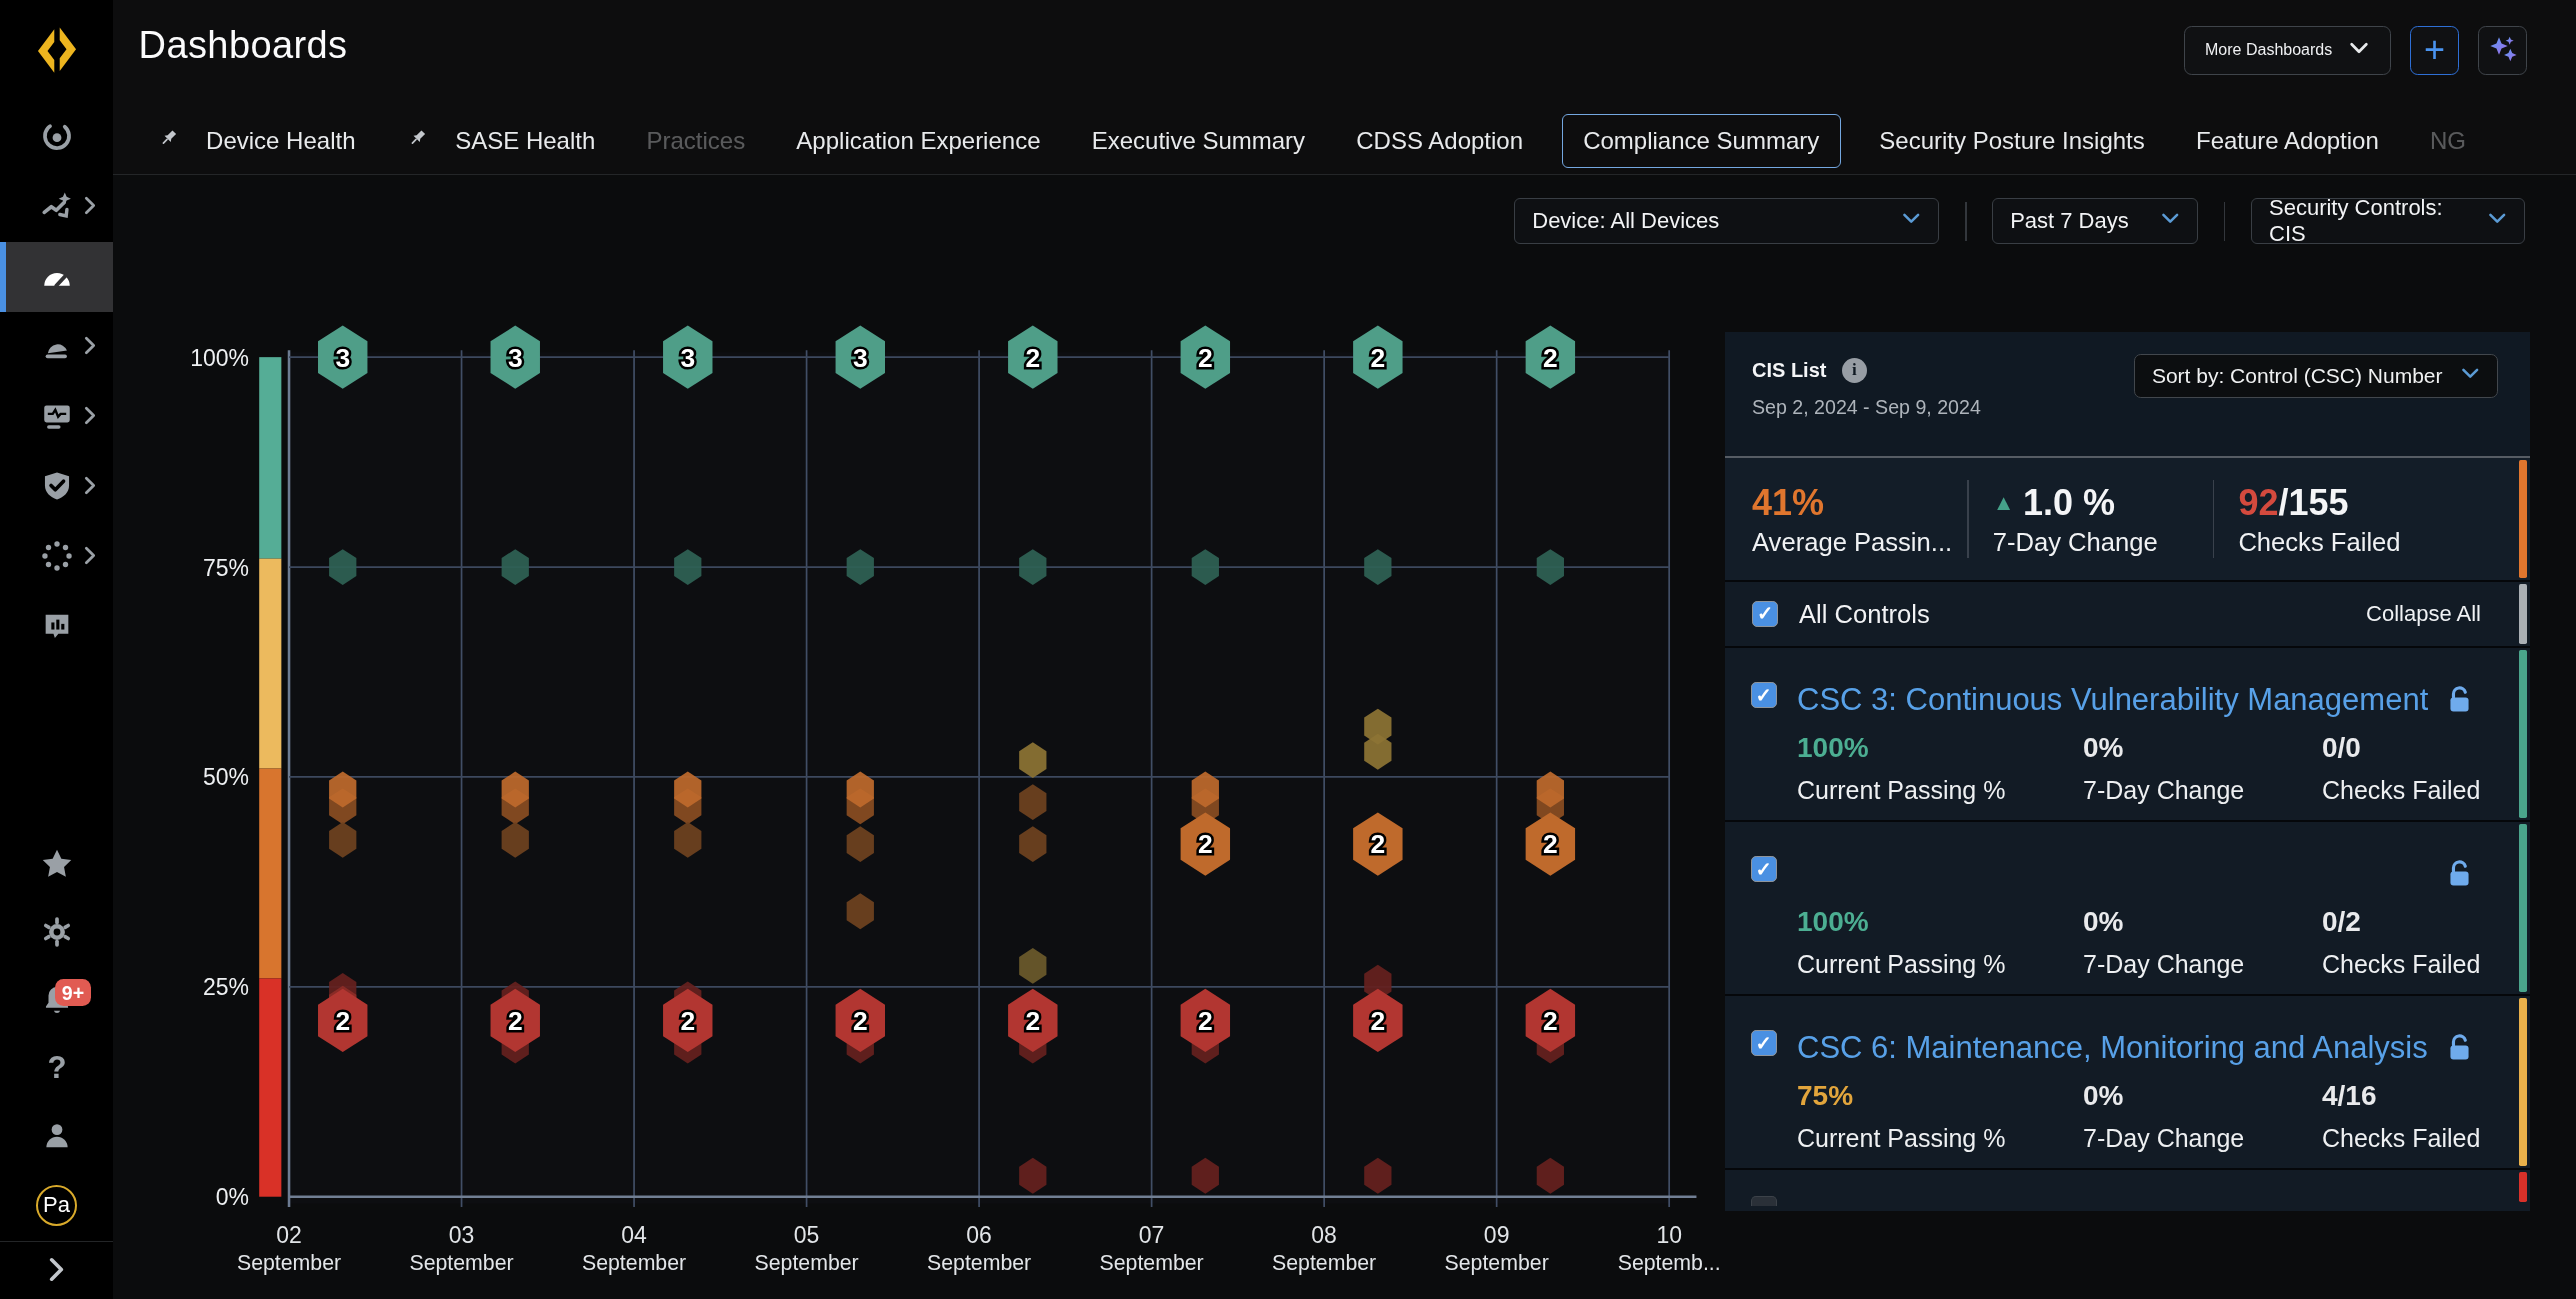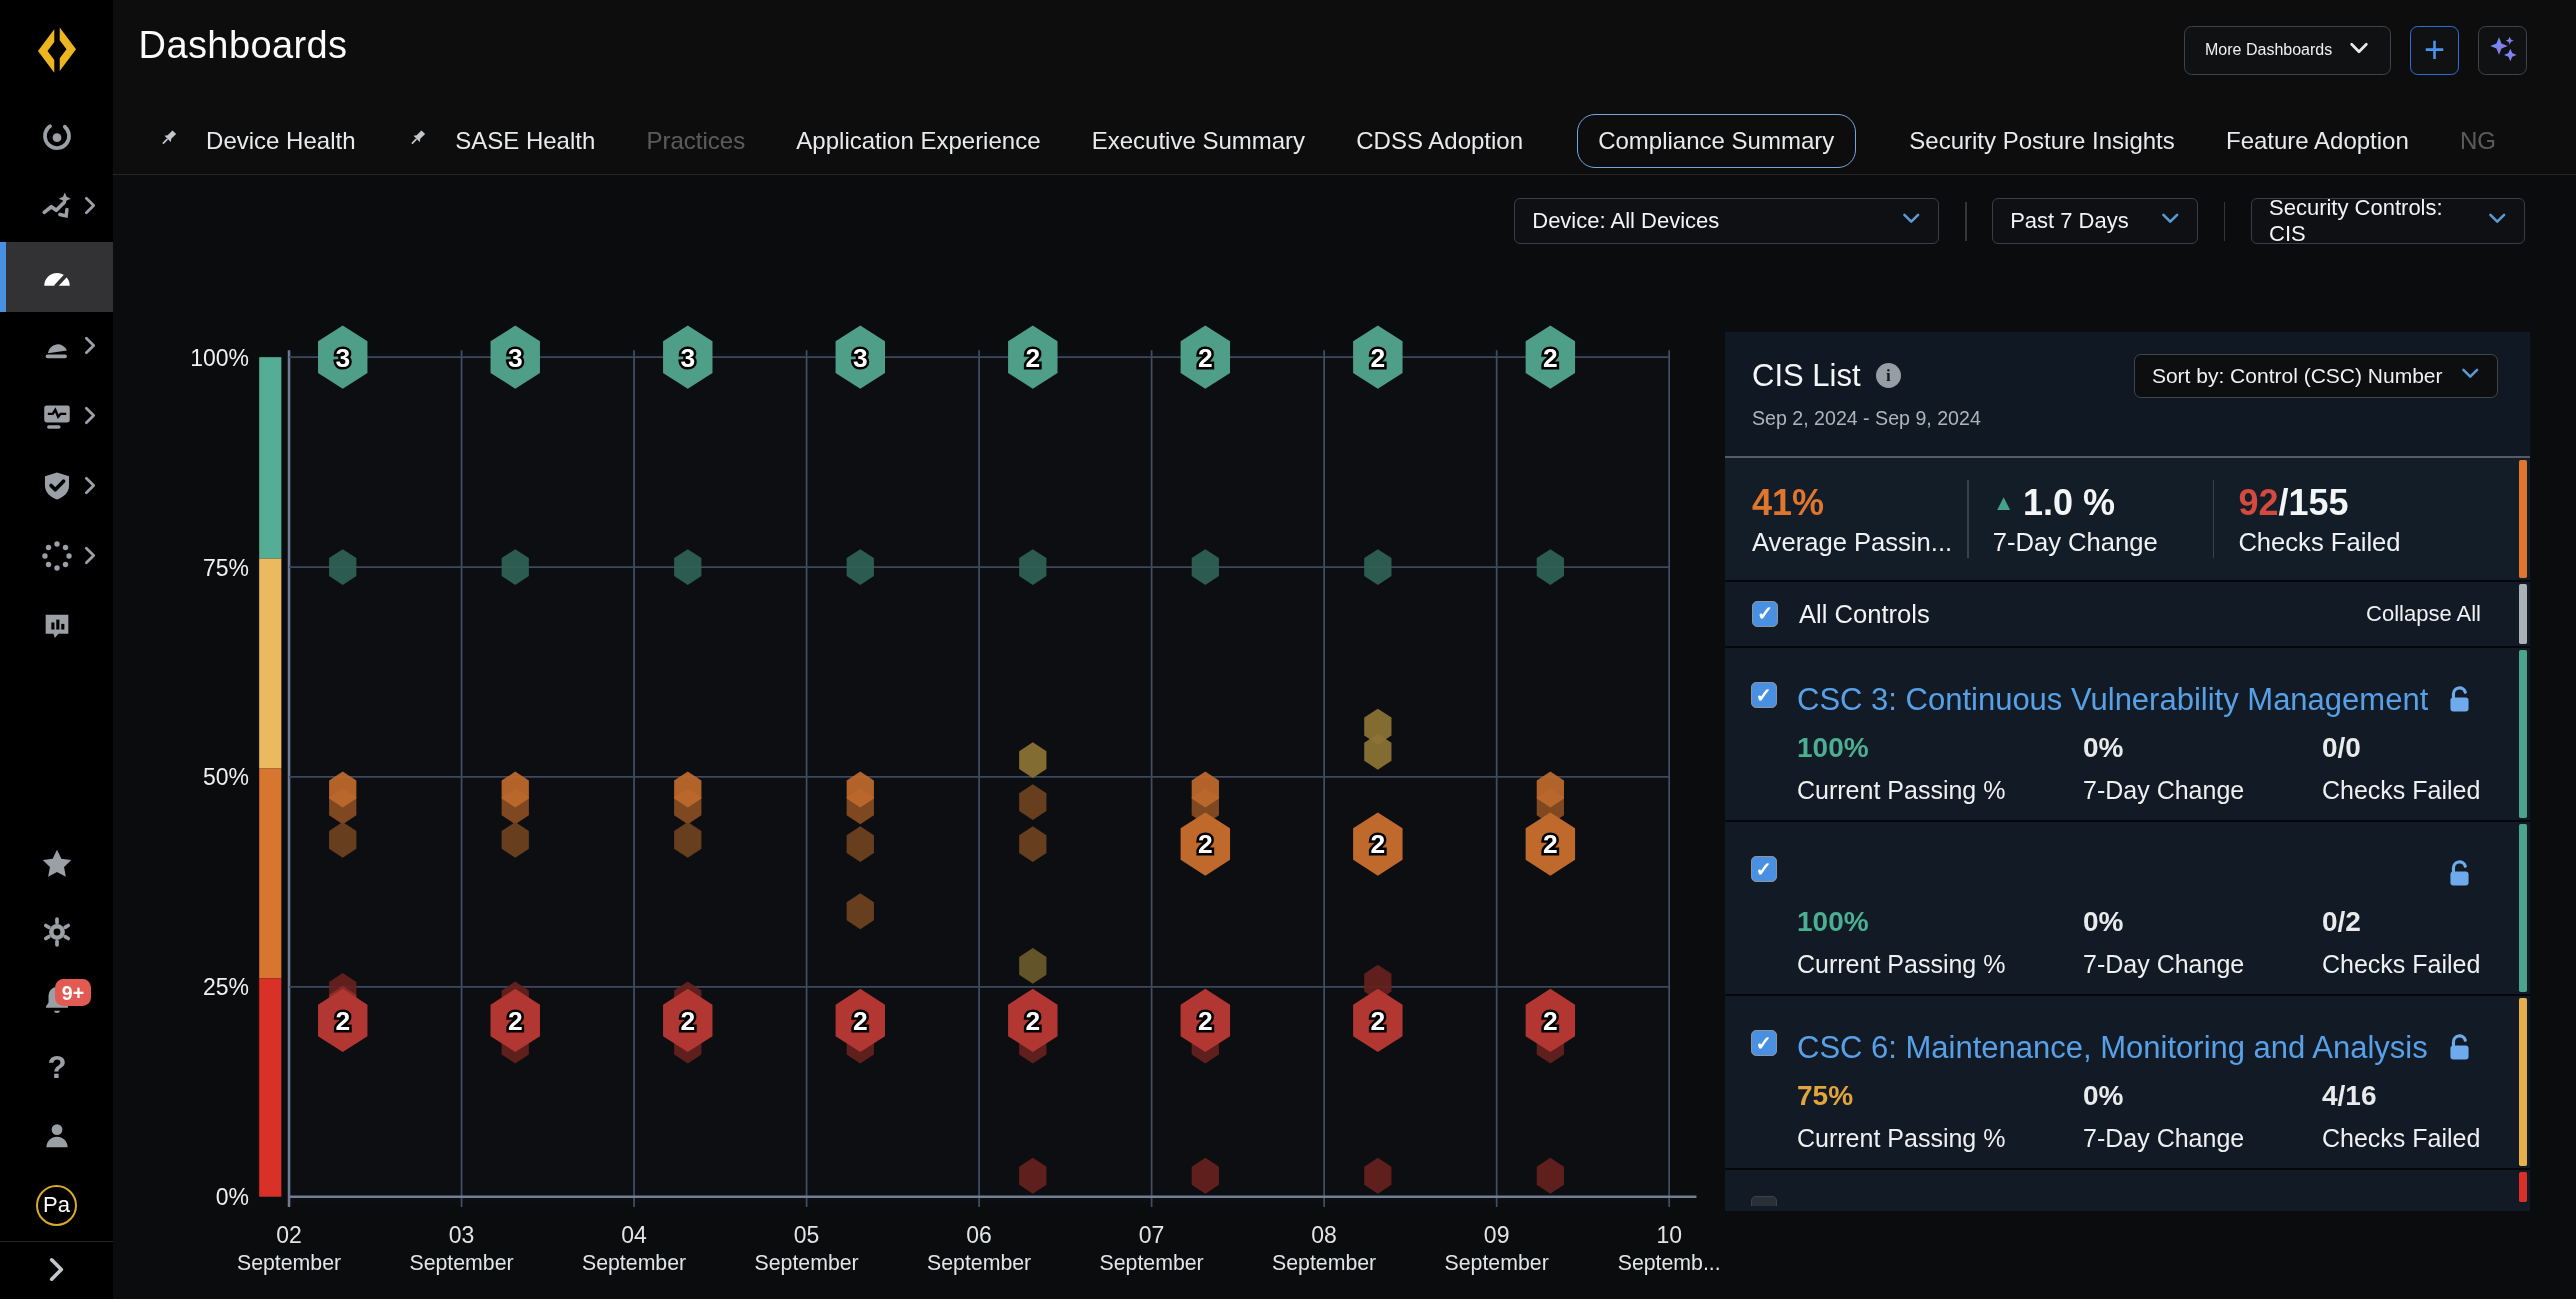--- a/index.html
+++ b/index.html
@@ -25,38 +25,38 @@
   .top-actions{position:absolute;right:49px;top:25.6px;display:flex;gap:19px;align-items:center}
   .btn{display:flex;align-items:center;justify-content:center;background:#101113;border:1.7px solid #3f444a;border-radius:7.7px;color:#f0f1f3;cursor:pointer;font-family:inherit}
   .btn-more{height:49px;padding:0 20.5px;font-size:16px;gap:15.3px}
   .btn-sq{width:49px;height:49px}
   .btn-add{border-color:#2e6fd6;color:#4a94f0;font-size:36px;font-weight:400;line-height:0}
 
   
   .tabs{position:absolute;left:113px;top:107px;right:0;height:68px;background:#0d0d0e;border-bottom:1.7px solid #242628;display:flex;align-items:center;padding-left:19px;overflow:hidden;white-space:nowrap}
   .tab{display:inline-flex;align-items:center;gap:28px;font-size:24px;color:#e8eaec;margin:0 25.6px;cursor:pointer;flex:none}
   .tab.dim{opacity:.35}
-  .tab.active{border:1.7px solid #74a7e0;border-radius:18px;padding:12px 20.5px;margin:0 28px}
+  .tab.active{border:1.7px solid #74a7e0;border-radius:6px;padding:12px 20.5px;margin:0 13px}
 
   
   .filters{position:absolute;top:198px;right:51px;display:flex;align-items:center;z-index:3}
   .dropdown{height:46px;background:#0e1013;border:1.7px solid #393e44;border-radius:6px;display:flex;align-items:center;justify-content:space-between;padding:0 17px;font-size:22px;color:#f2f3f5;cursor:pointer;gap:17px}
   .dd-device{width:425px}
   .dd-time{width:206px}
   .dd-sec{width:274px}
   .vsep{width:1.7px;height:39px;background:#33373c;margin:0 25.6px}
 
   
   #chart{position:absolute;left:0;top:0;z-index:1}
 
   
   .panel{position:absolute;left:1725px;top:332px;width:805px;height:879px;background:#121b25;z-index:4;overflow:hidden}
   .p-head{position:relative;height:124px;background:#101923;padding:25.6px 0 0 27px}
   .p-title-row{display:flex;align-items:center;gap:15.3px}
-  .p-title{font-size:31px;font-weight:normal;color:#f4f5f7}
+  .p-title{font-size:20px;font-weight:bold;color:#f4f5f7}
   .info-dot{width:25px;height:25px;border-radius:50%;background:#979da4;color:#101923;font-size:17px;font-weight:bold;display:flex;align-items:center;justify-content:center;font-family:"Liberation Serif",serif}
   .sort-btn{position:absolute;right:32px;top:22px;height:44px;background:#0c0e10;border:1.7px solid #42474d;border-radius:6.8px;display:flex;align-items:center;gap:17px;padding:0 17px;font-size:21px;color:#f0f1f2;cursor:pointer}
   .p-date{margin-top:13.6px;font-size:19.6px;color:#aeb4bb}
   .p-summary{position:relative;height:124px;background:#131d28;border-top:2.6px solid #565c64;display:flex;align-items:center;padding-left:27px}
   .sum-cell{display:flex;flex-direction:column;gap:4px}
   .sum-c1{width:215px}.sum-c2{width:220px}.sum-c3{flex:1}
   .sum-val{font-size:36px;font-weight:600;color:#f4f5f7;display:flex;align-items:center}
   .sum-lbl{font-size:25.6px;color:#f0f2f4}
   .sum-sep{width:1.7px;height:78px;background:#39414c;margin-right:24px}
   .tri-up{color:#45a189;font-size:22px;margin-right:8.5px}

